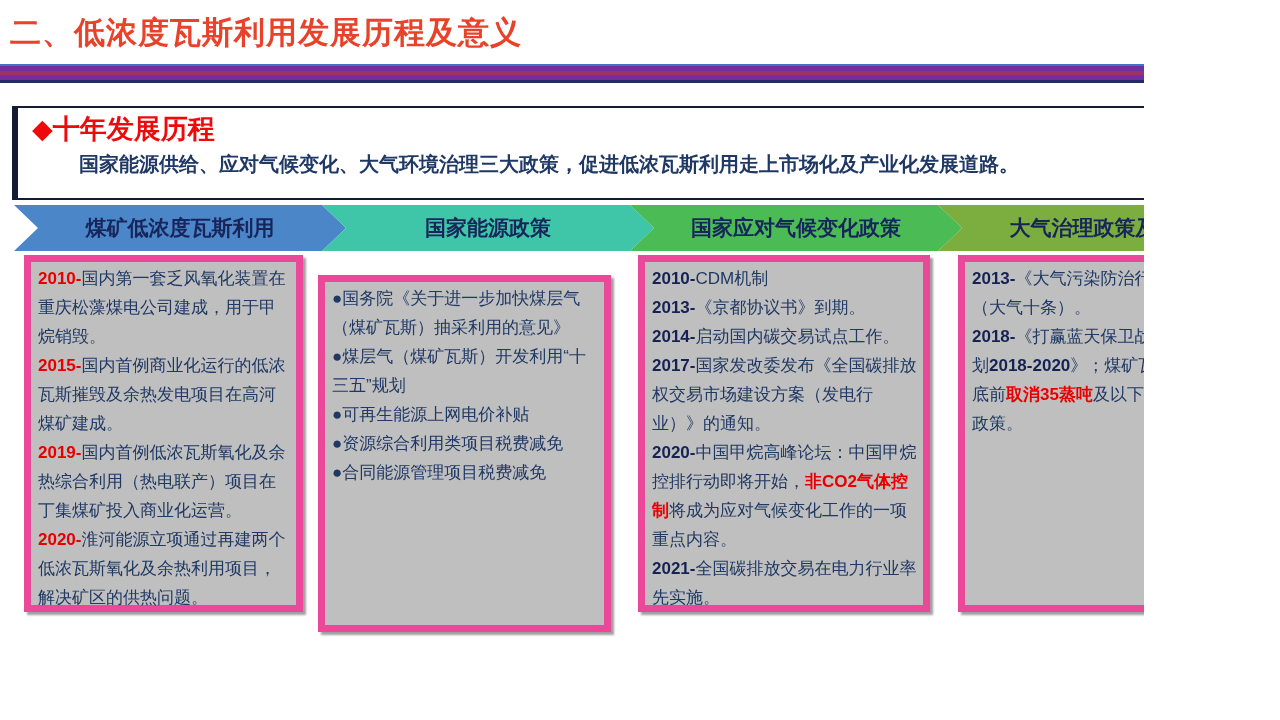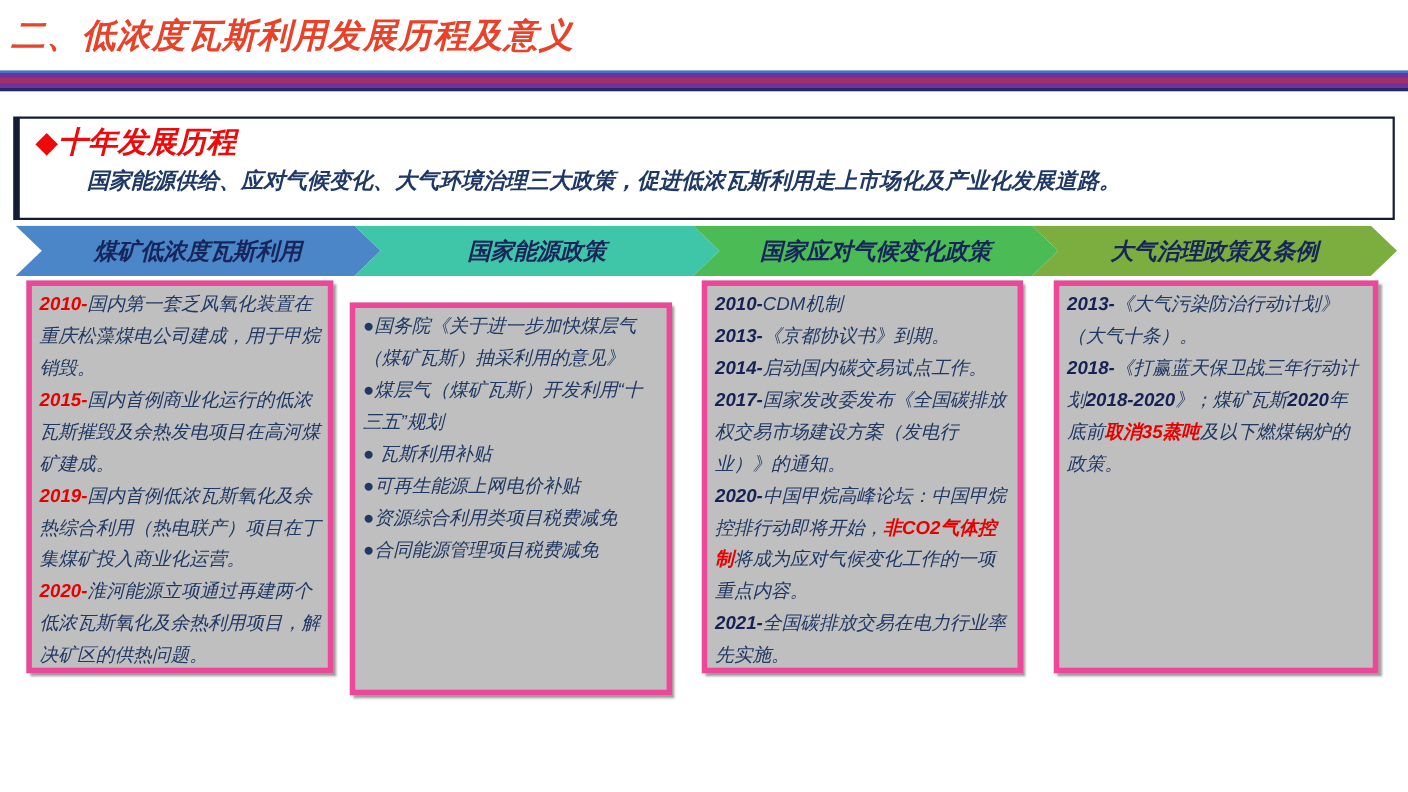--- a/index.html
+++ b/index.html
@@ -1,17 +1,17 @@
 <!DOCTYPE html>
 <html><head>
 <meta charset="utf-8">
 <style>
   html,body{margin:0;padding:0;background:#fff;}
-  .slide{position:relative;width:1280px;height:720px;background:#fff;overflow:hidden;
-         font-family:"Liberation Sans","DejaVu Sans",sans-serif;font-style:italic;}
+  .slide{position:relative;width:1144px;height:720px;background:#fff;overflow:hidden;
+         font-family:"Liberation Sans","DejaVu Sans",sans-serif;}
 
   
   .main-title{position:absolute;left:10px;top:12px;font-size:31px;font-weight:bold;
               color:#e8432a;letter-spacing:1px;white-space:nowrap;}
   .logo{position:absolute;right:12px;top:6px;display:flex;align-items:center;gap:10px;}
   .logo-icon svg{display:block;}
   .logo-text{display:flex;flex-direction:column;line-height:1.15;}
   .logo-cn{font-size:22px;font-weight:bold;color:#1b2d8f;letter-spacing:1px;white-space:nowrap;}
   .logo-en{font-size:10px;font-weight:bold;color:#1b2d8f;
            font-family:"Liberation Serif","DejaVu Serif",serif;white-space:nowrap;}
@@ -35,21 +35,21 @@
   
   .chevrons{position:absolute;top:205px;left:14px;height:46px;display:flex;justify-content:center;}
   .chev{width:332px;height:46px;display:flex;align-items:center;justify-content:center;
         font-size:21px;font-weight:bold;color:#17255a;
         clip-path:polygon(0 0,calc(100% - 24px) 0,100% 50%,calc(100% - 24px) 100%,0 100%,24px 50%);}
   .chev + .chev{margin-left:-24px;}
 
   
   .columns{position:absolute;top:255px;left:0;width:1280px;height:357px;}
   .colbox{position:absolute;top:0;height:357px;box-sizing:border-box;
-          background:#bfbfbf;border:5px solid #ec4899;
+          background:#bfbfbf;border:7px solid #ec4899;
           box-shadow:3px 3px 2px rgba(80,80,80,.55);
           padding:2px 6px 0 7px;color:#1f3864;font-size:17px;line-height:29px;}
   .colbox p{margin:0;}
   .seg-n{color:#1f3864;}
   .seg-y1{color:#e80000;font-weight:bold;}
   .seg-yb{color:#142254;font-weight:bold;}
   .seg-red{color:#e80000;font-weight:bold;}
 
   
   .timeline{position:absolute;top:622px;left:0;width:1280px;height:92px;}
@@ -93,21 +93,20 @@
   <div class="columns" id="columns">
       <div class="colbox" style="left: 24px; width: 279px;">
         <p><span class="seg-y1">2010-</span><span class="seg-n">国内第一套乏风氧化装置在重庆松藻煤电公司建成，用于甲烷销毁。</span></p>
         <p><span class="seg-y1">2015-</span><span class="seg-n">国内首例商业化运行的低浓瓦斯摧毁及余热发电项目在高河煤矿建成。</span></p>
         <p><span class="seg-y1">2019-</span><span class="seg-n">国内首例低浓瓦斯氧化及余热综合利用（热电联产）项目在丁集煤矿投入商业化运营。</span></p>
         <p><span class="seg-y1">2020-</span><span class="seg-n">淮河能源立项通过再建两个低浓瓦斯氧化及余热利用项目，解决矿区的供热问题。</span></p>
       </div>
       <div class="colbox" style="left: 318px; width: 293px; margin-top: 20px;">
         <p><span class="seg-n">●国务院《关于进一步加快煤层气（煤矿瓦斯）抽采利用的意见》</span></p>
         <p><span class="seg-n">●煤层气（煤矿瓦斯）开发利用“十三五”规划</span></p>
-        <p><span class="seg-n">● 瓦斯利用补贴</span></p>
         <p><span class="seg-n">●可再生能源上网电价补贴</span></p>
         <p><span class="seg-n">●资源综合利用类项目税费减免</span></p>
         <p><span class="seg-n">●合同能源管理项目税费减免</span></p>
       </div>
       <div class="colbox" style="left: 638px; width: 292px;">
         <p><span class="seg-yb">2010-</span><span class="seg-n">CDM机制</span></p>
         <p><span class="seg-yb">2013-</span><span class="seg-n">《京都协议书》到期。</span></p>
         <p><span class="seg-yb">2014-</span><span class="seg-n">启动国内碳交易试点工作。</span></p>
         <p><span class="seg-yb">2017-</span><span class="seg-n">国家发改委发布《全国碳排放权交易市场建设方案（发电行业）》的通知。</span></p>
         <p><span class="seg-yb">2020-</span><span class="seg-n">中国甲烷高峰论坛：中国甲烷控排行动即将开始，</span><span class="seg-red">非CO2气体控制</span><span class="seg-n">将成为应对气候变化工作的一项重点内容。</span></p>

